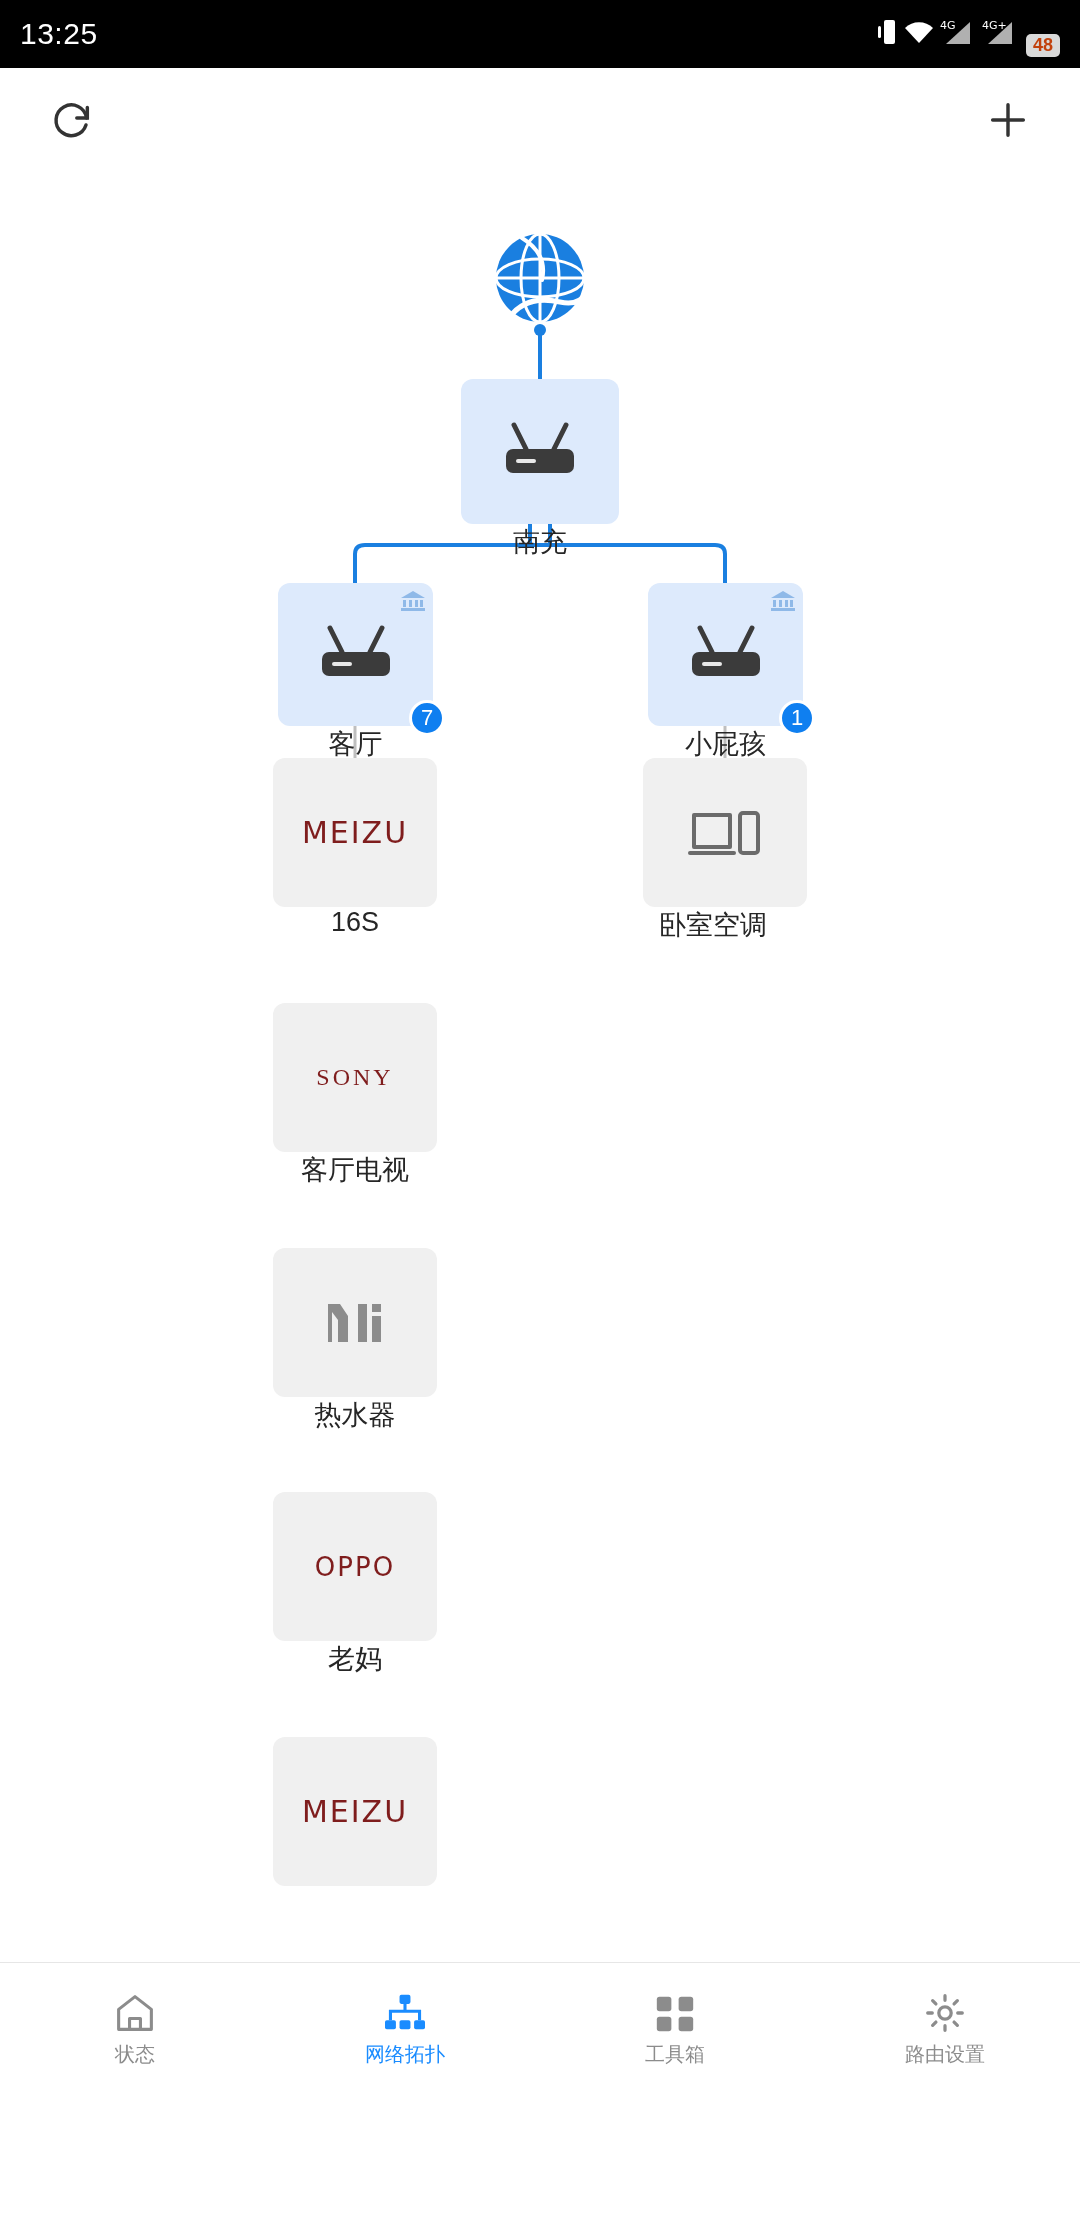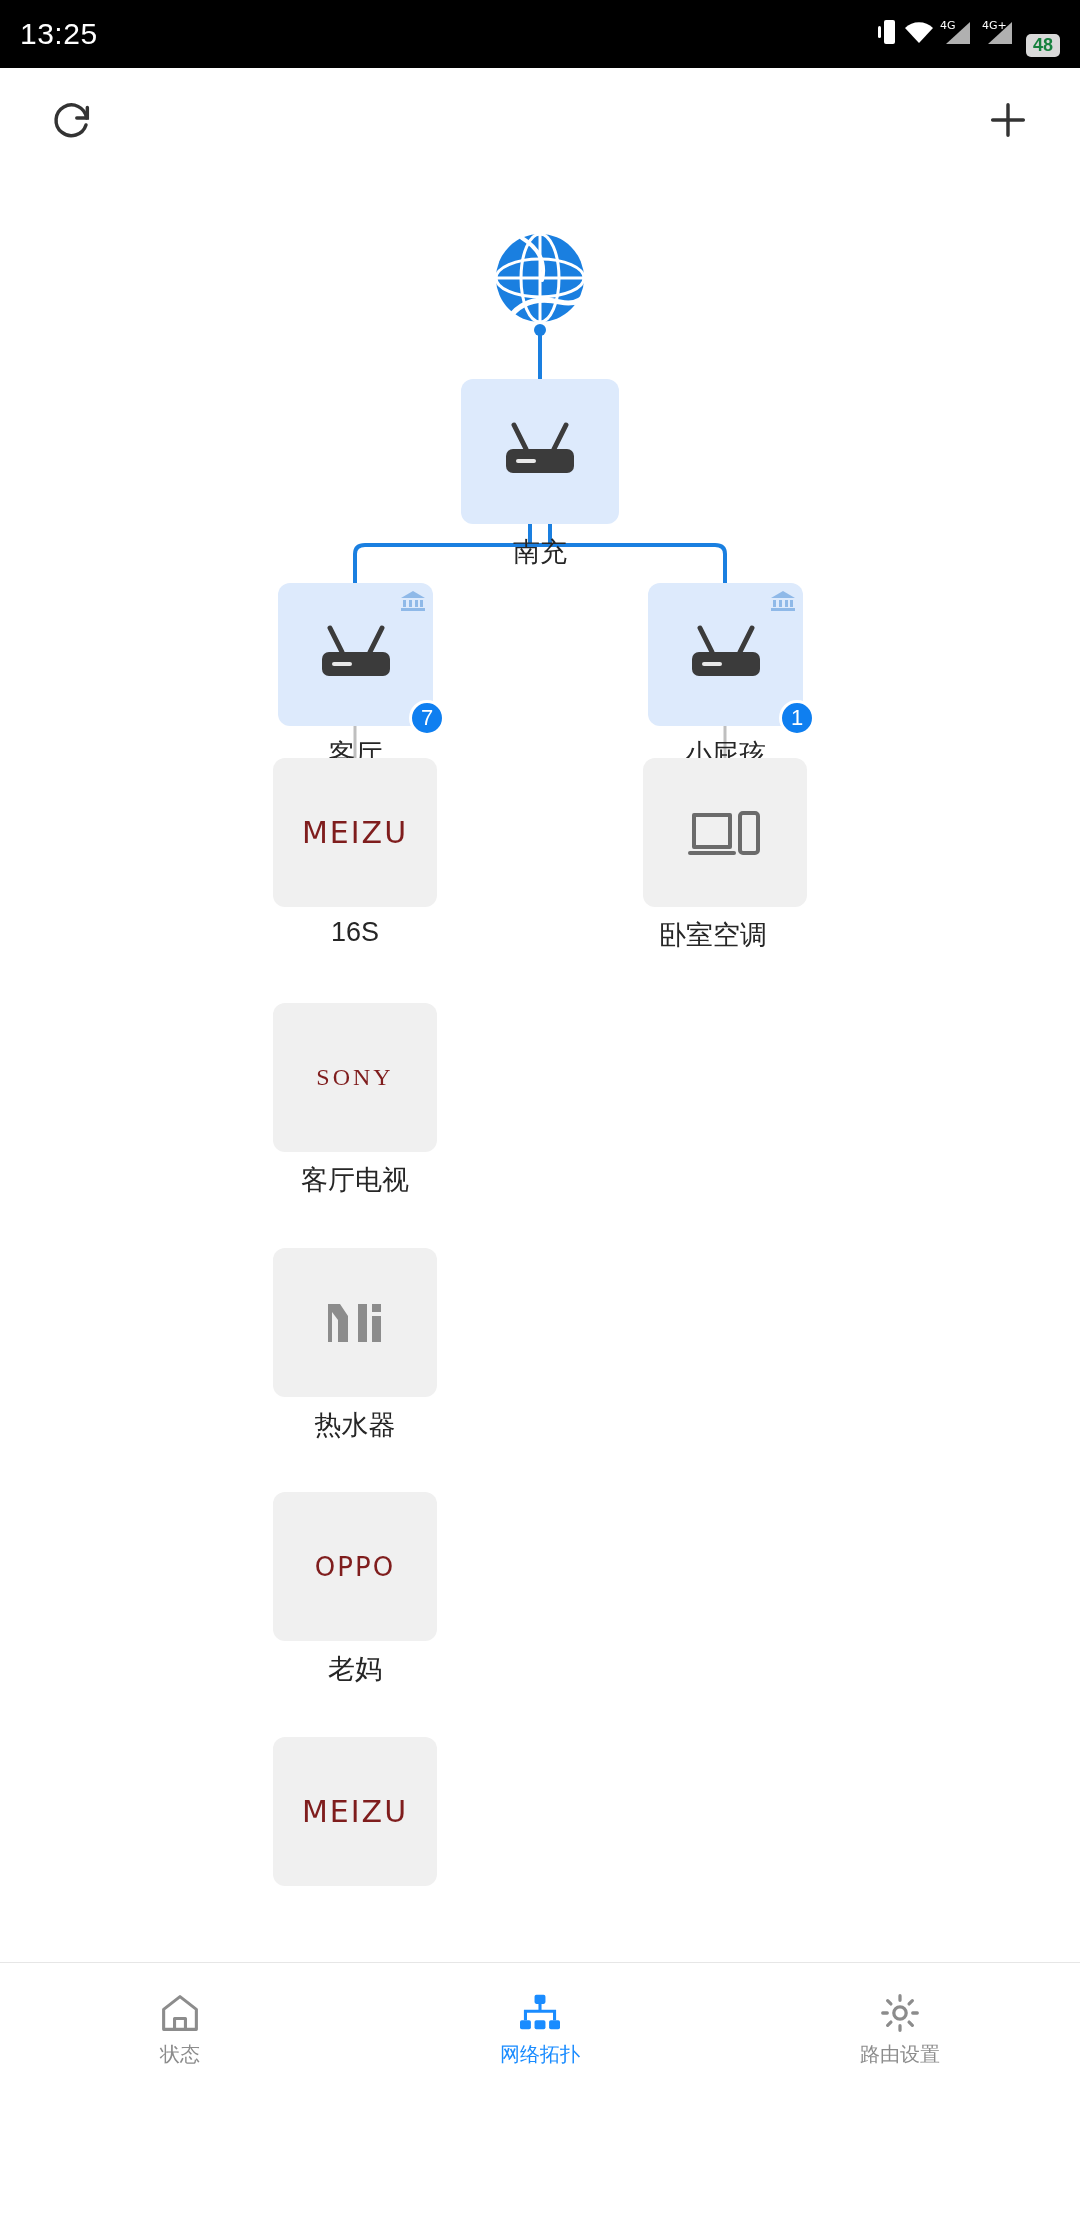--- a/index.html
+++ b/index.html
@@ -13,42 +13,42 @@
   
   .statusbar {
     height: 68px; background: #000; color: #fff;
     display: flex; align-items: center; justify-content: space-between;
     padding: 0 20px;
   }
   .statusbar .clock { font-size: 30px; letter-spacing: 0.5px; }
   .status-icons { display: flex; align-items: center; gap: 4px; }
   .si { display: block; }
   .battery-pill {
-    background: #d9d9d9; color: #15803d; font-size: 18px; font-weight: bold;
+    background: #d9d9d9; color: #c2410c; font-size: 18px; font-weight: bold;
     border-radius: 5px; padding: 2px 7px 3px 7px; line-height: 1; margin-top: 22px;
   }
 
   
   .appbar {
     height: 104px; background: #fff;
     display: flex; align-items: center; justify-content: space-between;
     padding: 0 40px;
   }
   .appbar .icon-btn { width: 64px; height: 64px; display: flex; align-items: center; justify-content: center; }
 
   
   .canvas {
     position: relative;
     height: 1925px;
     background: #fff;
     overflow: hidden;
   }
   .node { position: absolute; text-align: center; }
   .node-label {
-    font-size: 27px; color: #262626; margin-top: 10px; white-space: nowrap;
+    font-size: 27px; color: #262626; white-space: nowrap;
   }
   .tile {
     width: 114px; height: 114px; border-radius: 12px;
     display: flex; align-items: center; justify-content: center;
     position: relative; margin: 0 auto;
   }
   .tile.router { background: #ddeafc; }
   .tile.device { background: #f0f0f0; }
   .badge {
     position: absolute; right: -12px; bottom: -10px;
@@ -277,20 +277,29 @@
       <svg width="44" height="40" viewBox="0 0 24 22">
         <rect x="9" y="1" width="6" height="5" rx="1" fill="#1a8cff"></rect>
         <rect x="1" y="15" width="6" height="5" rx="1" fill="#1a8cff"></rect>
         <rect x="9" y="15" width="6" height="5" rx="1" fill="#1a8cff"></rect>
         <rect x="17" y="15" width="6" height="5" rx="1" fill="#1a8cff"></rect>
         <path d="M12 6 V10 M4 15 V10 H20 V15" stroke="#1a8cff" stroke-width="1.7" fill="none"></path>
       </svg>
       <span>网络拓扑</span>
     </div>
     <div class="navitem">
+      <svg width="44" height="40" viewBox="0 0 24 22">
+        <rect x="2" y="2" width="8" height="8" rx="1.5" fill="#8c8c8c"></rect>
+        <rect x="14" y="2" width="8" height="8" rx="1.5" fill="#8c8c8c"></rect>
+        <rect x="2" y="13" width="8" height="8" rx="1.5" fill="#8c8c8c"></rect>
+        <rect x="14" y="13" width="8" height="8" rx="1.5" fill="#8c8c8c"></rect>
+      </svg>
+      <span>工具箱</span>
+    </div>
+    <div class="navitem">
       <svg width="44" height="40" viewBox="0 0 24 22" fill="none" stroke="#8c8c8c" stroke-width="1.8">
         <circle cx="12" cy="11" r="3.4"></circle>
         <path d="M12 1.5 V4 M12 18 V20.5 M2.5 11 H5 M19 11 H21.5 M5.2 4.2 L7 6 M17 16 L18.8 17.8 M18.8 4.2 L17 6 M7 16 L5.2 17.8" stroke-linecap="round"></path>
       </svg>
       <span>路由设置</span>
     </div>
   </div>
 </div>
 
 </body></html>

